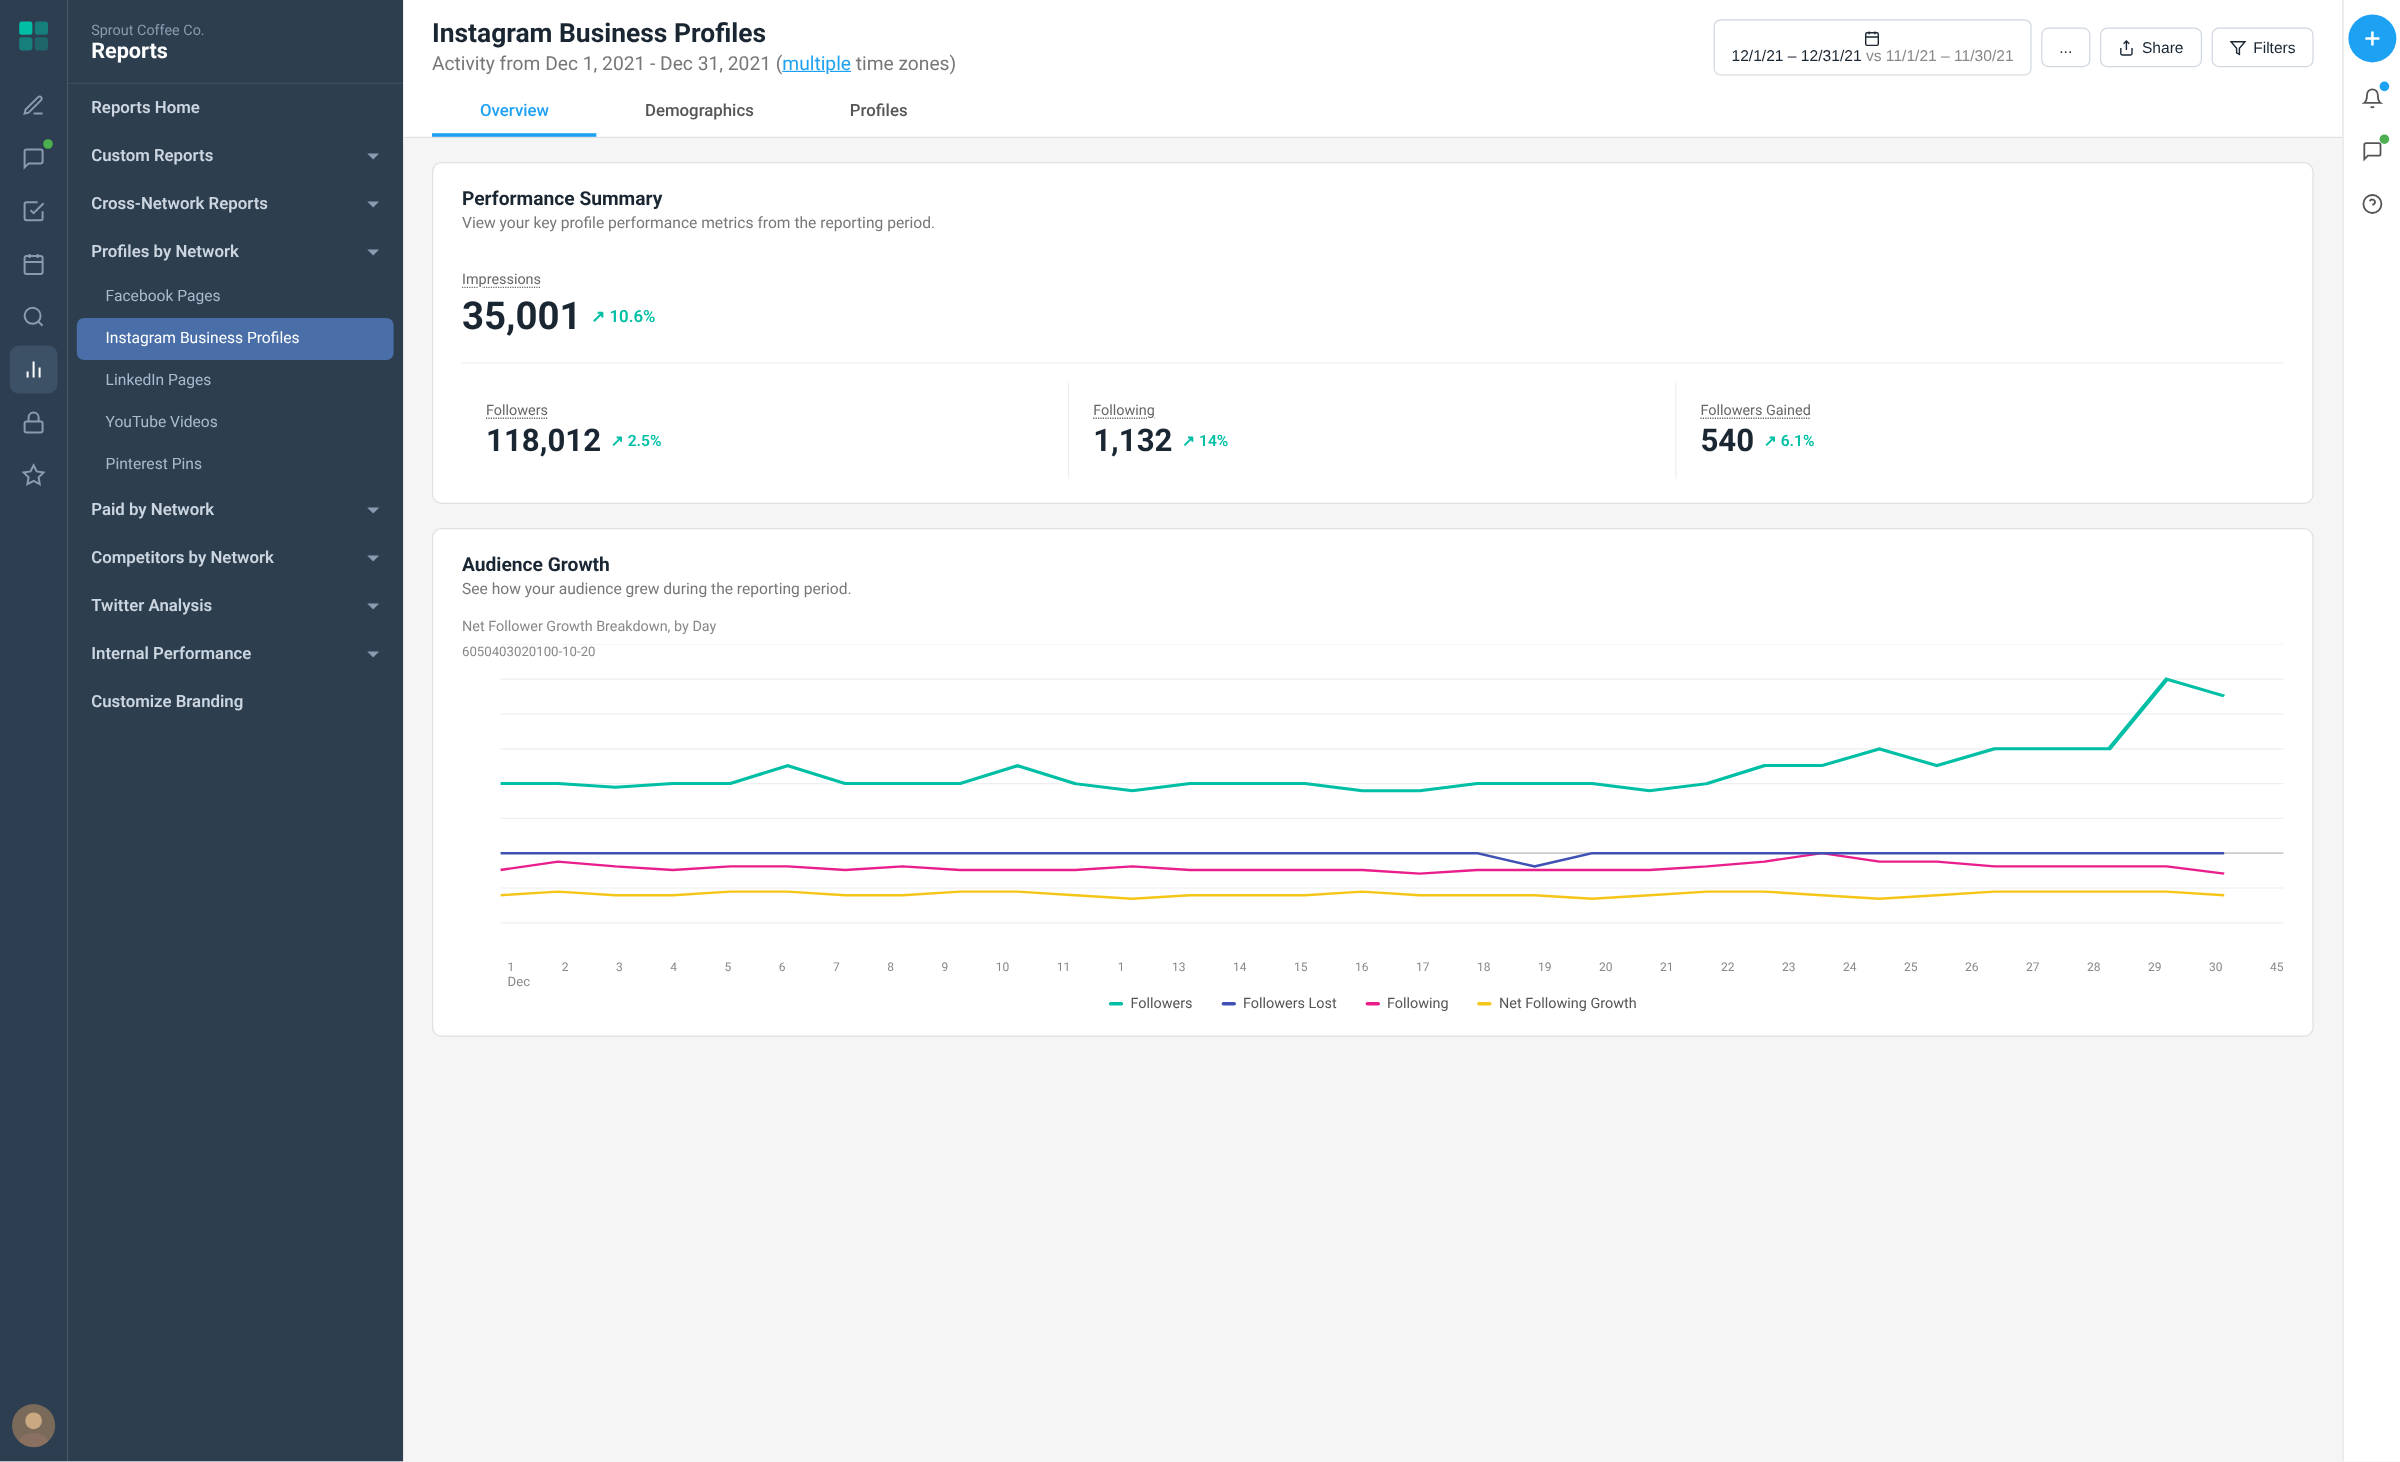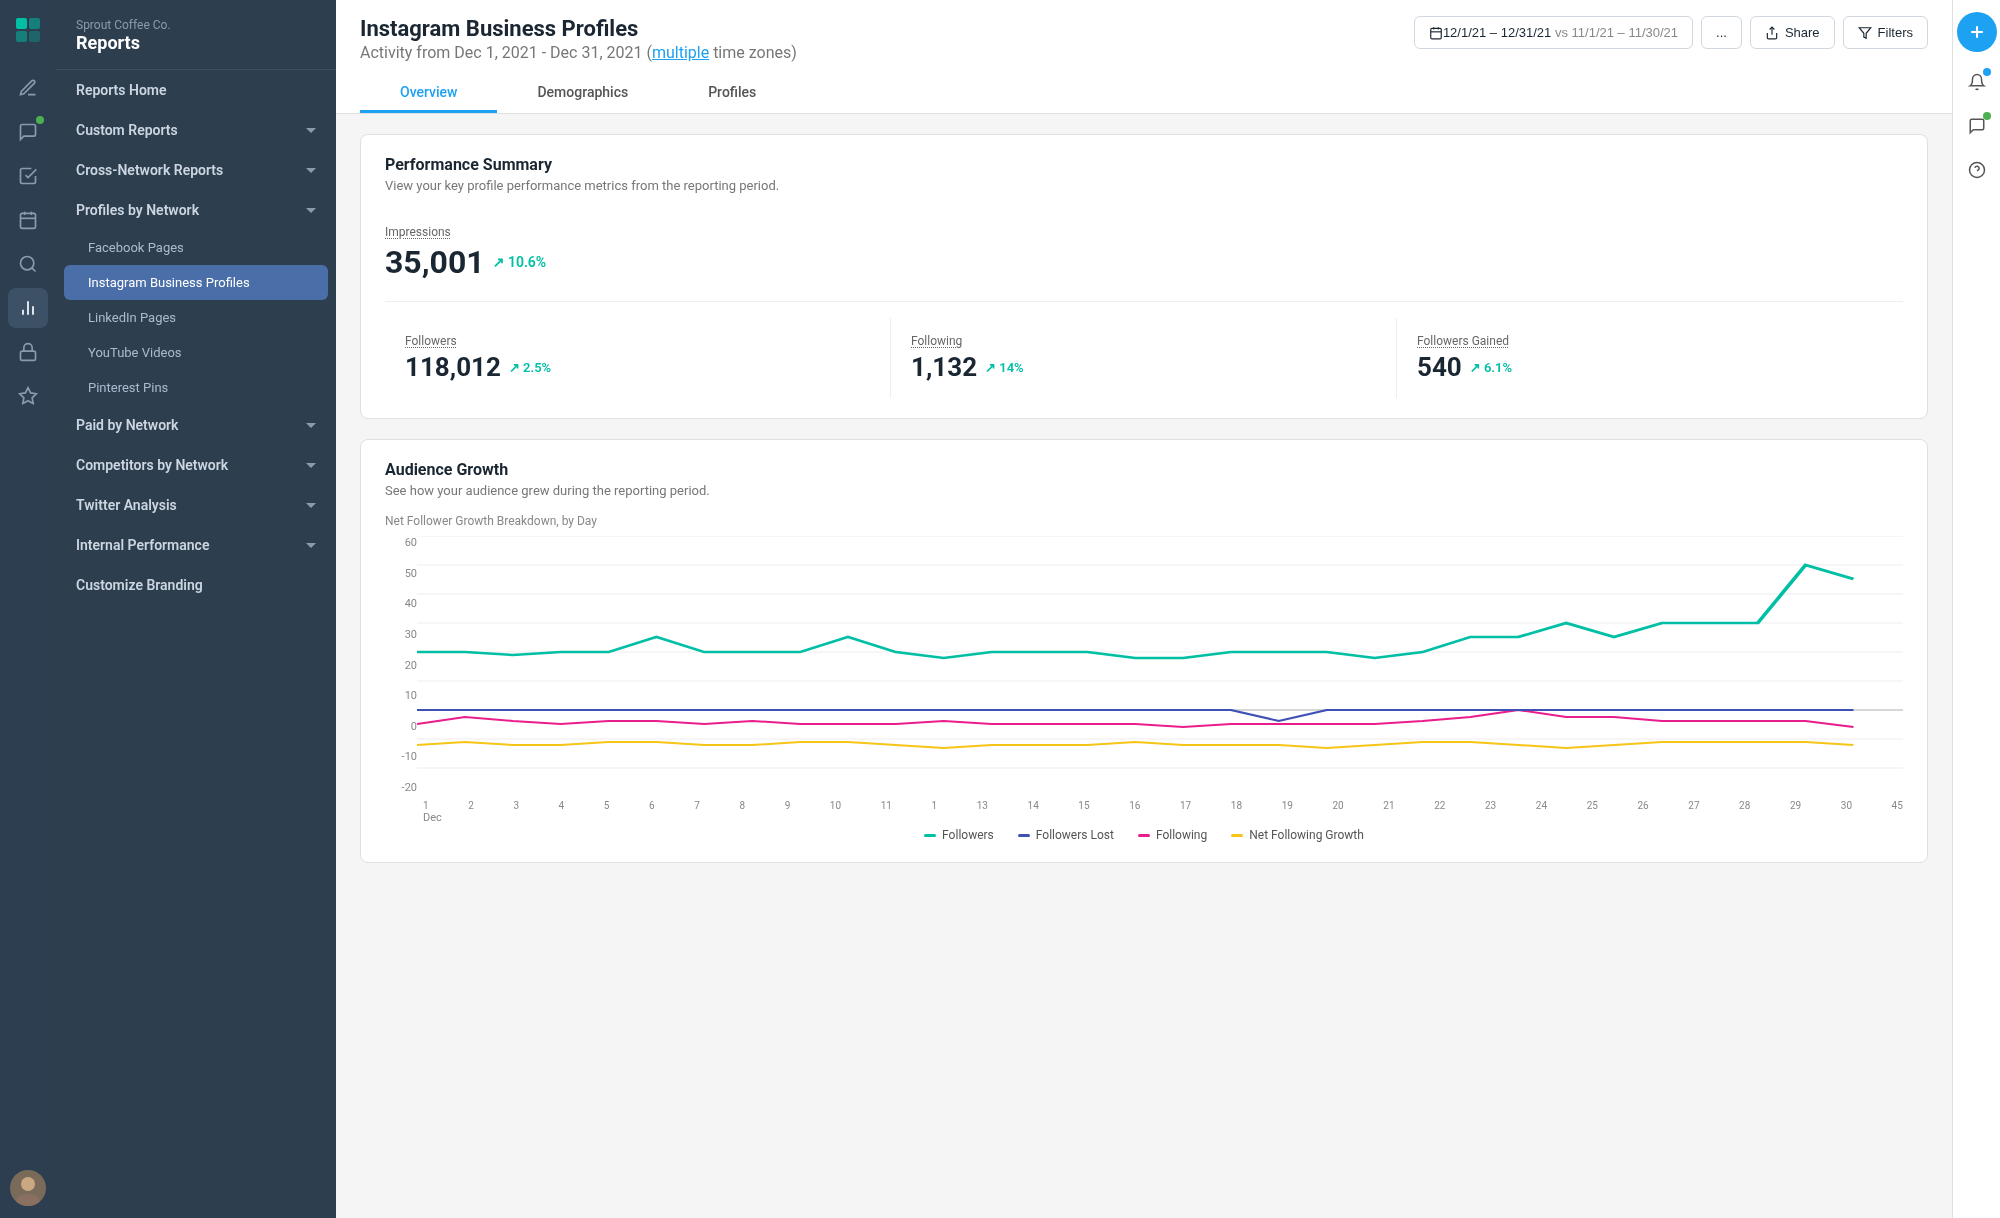--- a/index.html
+++ b/index.html
@@ -121,20 +121,21 @@
       border: 1px solid #d0d7de;
       border-radius: 6px;
       padding: 8px 14px;
       font-size: 13px;
       cursor: pointer;
       display: flex;
       align-items: center;
       gap: 0;
       color: #1a2733;
       font-weight: 500;
+      flex-direction: column;
     }
     .icon-btn {
       background: #fff;
       border: 1px solid #d0d7de;
       border-radius: 6px;
       padding: 8px 14px;
       font-size: 13px;
       cursor: pointer;
       display: flex;
       align-items: center;
@@ -490,21 +491,21 @@
 
     <div class="card">
       <div class="card-title">Audience Growth</div>
       <div class="card-subtitle">See how your audience grew during the reporting period.</div>
 
       <div class="chart-label">Net Follower Growth Breakdown, by Day</div>
 
       <div class="chart-container">
         <div style="display:flex; height:260px;">
 
-          <div style="width:32px; display:flex; flex-direction:column; justify-content:space-between; padding-bottom:2px;">
+          <div style="width:32px; display:flex; flex-direction:row; justify-content:space-between; padding-bottom:2px;">
             <span class="y-label">60</span>
             <span class="y-label">50</span>
             <span class="y-label">40</span>
             <span class="y-label">30</span>
             <span class="y-label">20</span>
             <span class="y-label">10</span>
             <span class="y-label">0</span>
             <span class="y-label">-10</span>
             <span class="y-label">-20</span>
           </div>

